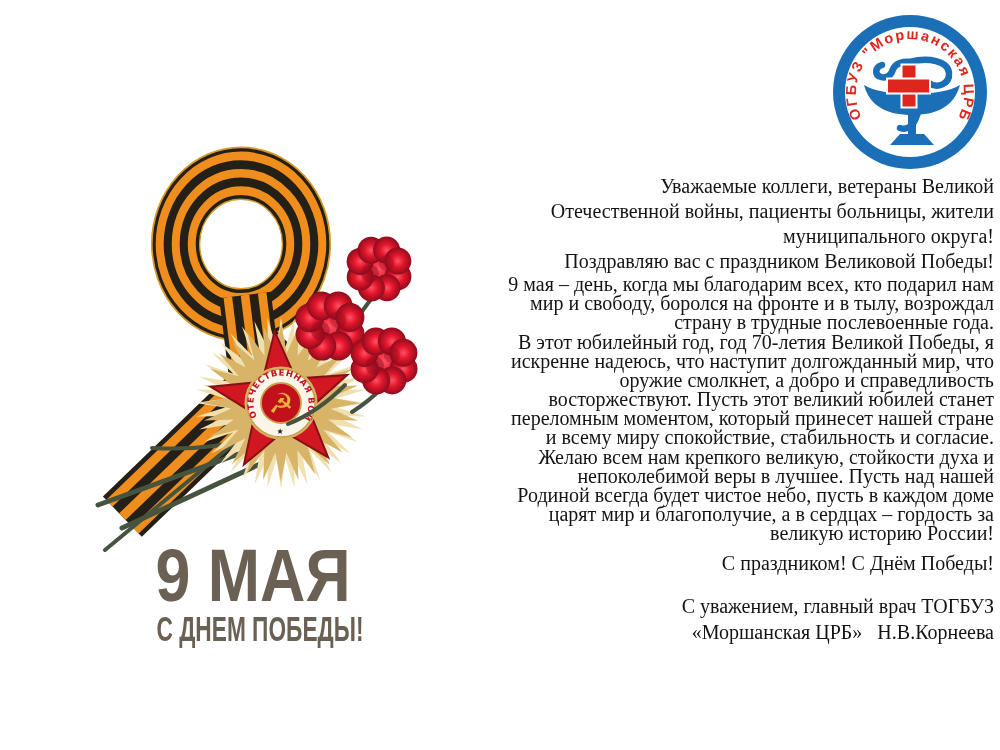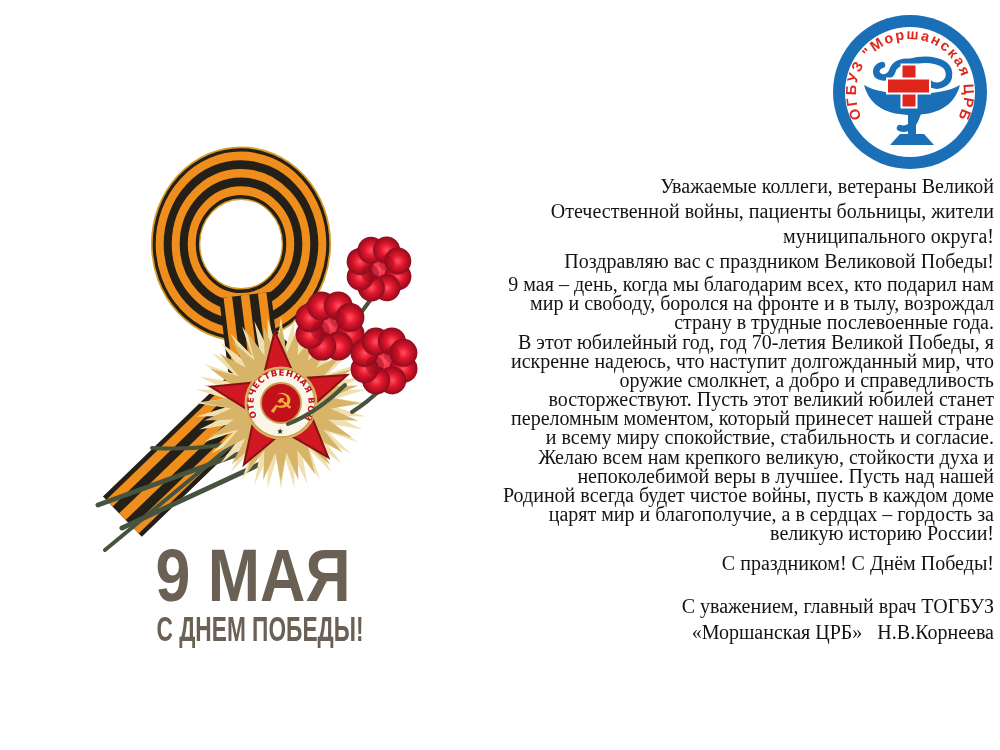--- a/index.html
+++ b/index.html
@@ -190,21 +190,21 @@
         <div>В этот юбилейный год, год 70-летия Великой Победы, я</div>
         <div>искренне надеюсь, что наступит долгожданный мир, что</div>
         <div>оружие смолкнет, а добро и справедливость</div>
         <div>восторжествуют. Пусть этот великий юбилей станет</div>
         <div>переломным моментом, который принесет нашей стране</div>
         <div>и всему миру спокойствие, стабильность и согласие.</div>
       </div>
     <div class="tight">
         <div>Желаю всем нам крепкого великую, стойкости духа и</div>
         <div>непоколебимой веры в лучшее. Пусть над нашей</div>
-        <div>Родиной всегда будет чистое войны, пусть в каждом доме</div>
+        <div>Родиной всегда будет чистое небо, пусть в каждом доме</div>
         <div>царят мир и благополучие, а в сердцах – гордость за</div>
         <div>великую историю России!</div>
       </div>
     <div class="closing">С праздником! С Днём Победы!</div>
     <div class="signature">
         <div>С уважением, главный врач ТОГБУЗ</div>
         <div>«Моршанская ЦРБ»&nbsp;&nbsp;&nbsp;Н.В.Корнеева</div>
       </div>
   </div>
 

